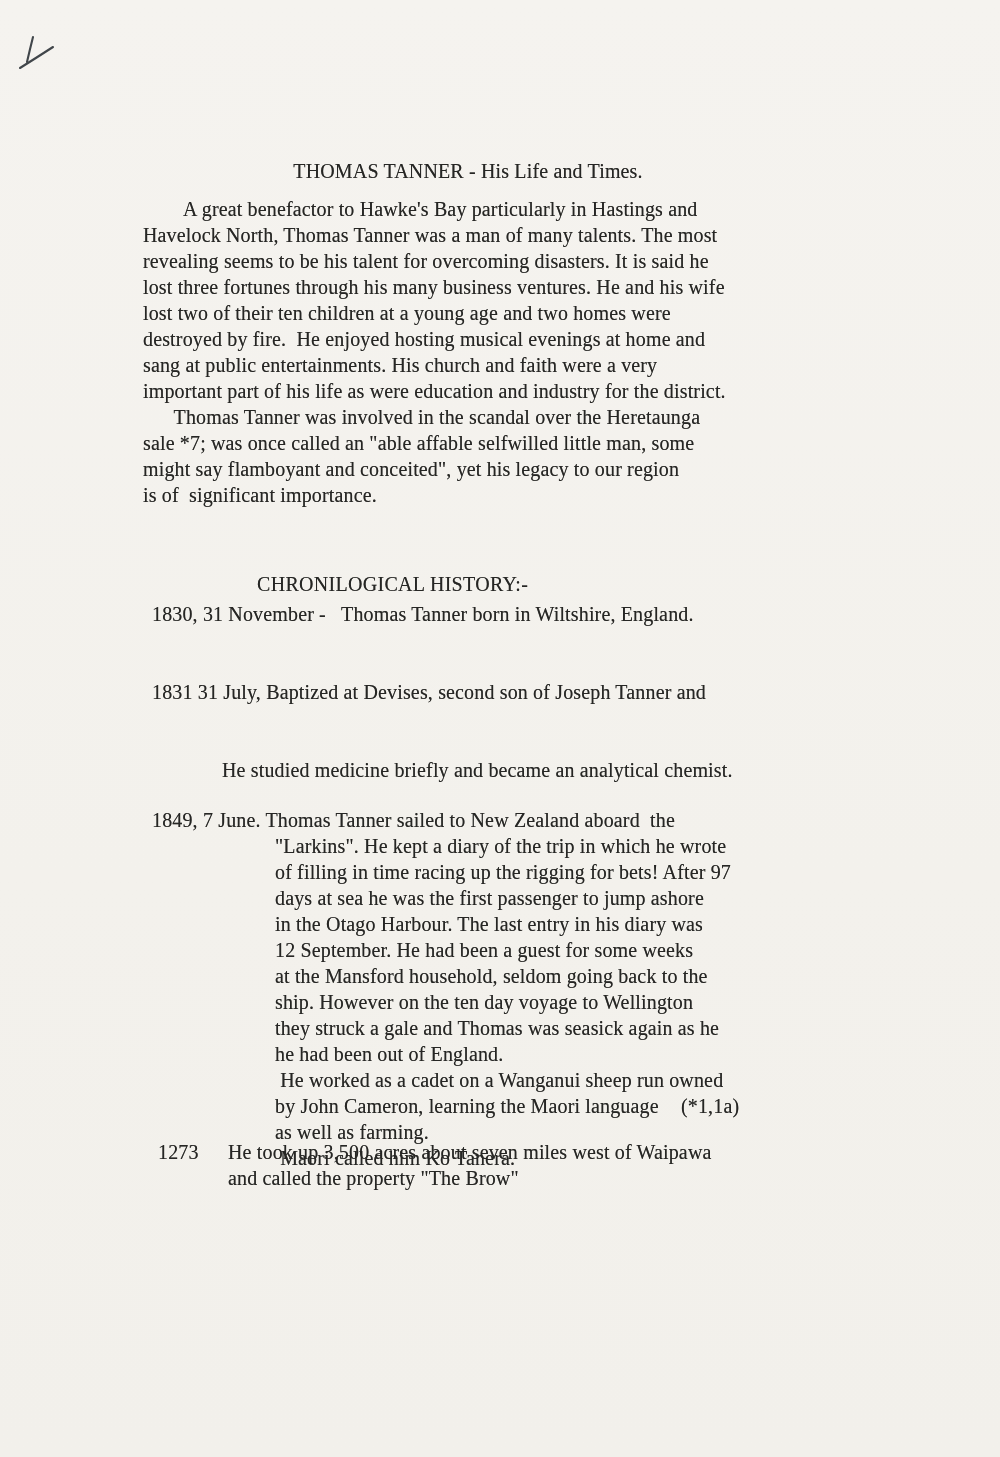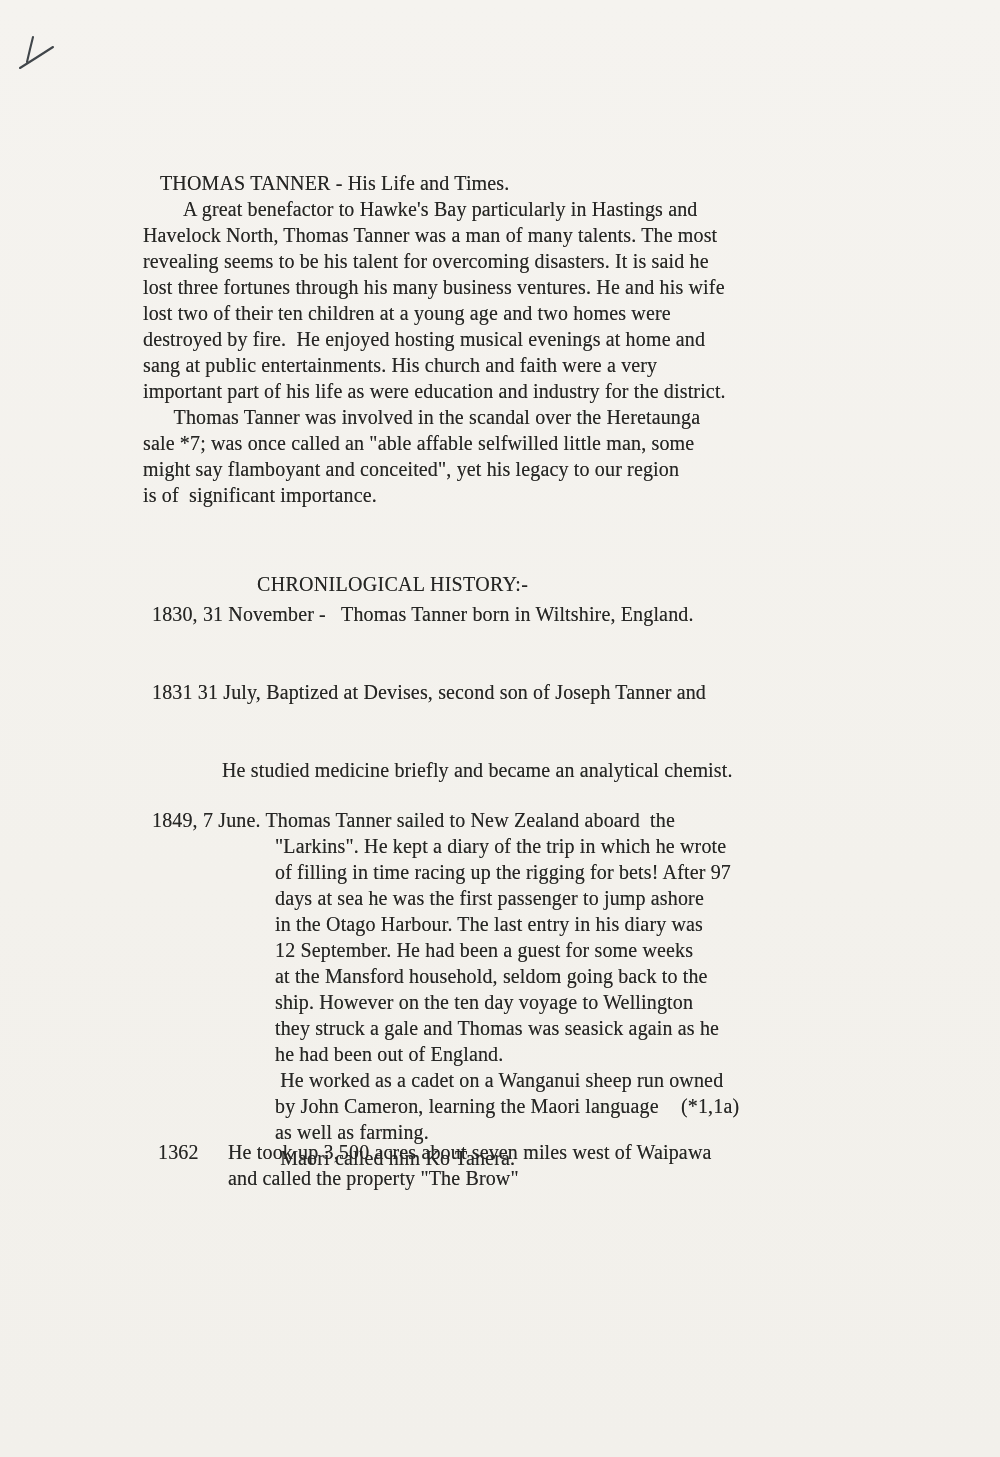--- a/index.html
+++ b/index.html
@@ -21,22 +21,23 @@
     font-size: 20px;
     line-height: 26px;
     white-space: pre;
     letter-spacing: 0.15px;
     text-shadow: 0 0 0.5px rgba(45,45,42,0.55);
   }
   .title {
     left: 143px;
     top: 153px;
     width: 640px;
+    text-align: center;
     font-weight: 400;
-    margin: 17px;
+    margin: 5px;
   }
   .intro {
     left: 143px;
     top: 196px;
   }
   .heading {
     left: 257px;
     top: 571px;
     font-weight: 400;
     margin: 0;
@@ -141,18 +142,18 @@
 they struck a gale and Thomas was seasick again as he
 he had been out of England.
  He worked as a cadet on a Wanganui sheep run owned
 by John Cameron, learning the Maori language
 as well as farming.
  Maori called him Ko Tanera.</div>
     <span class="ref">(*1,1a)</span>
   </div>
 
   <div class="txt entry-1853">
-    <span class="year">1362</span>
+    <span class="year">1273</span>
     <div class="body">He took up 3,500 acres about seven miles west of Waipawa
 and called the property "The Brow"</div>
   </div>
 
 </div>
 
 </body></html>

